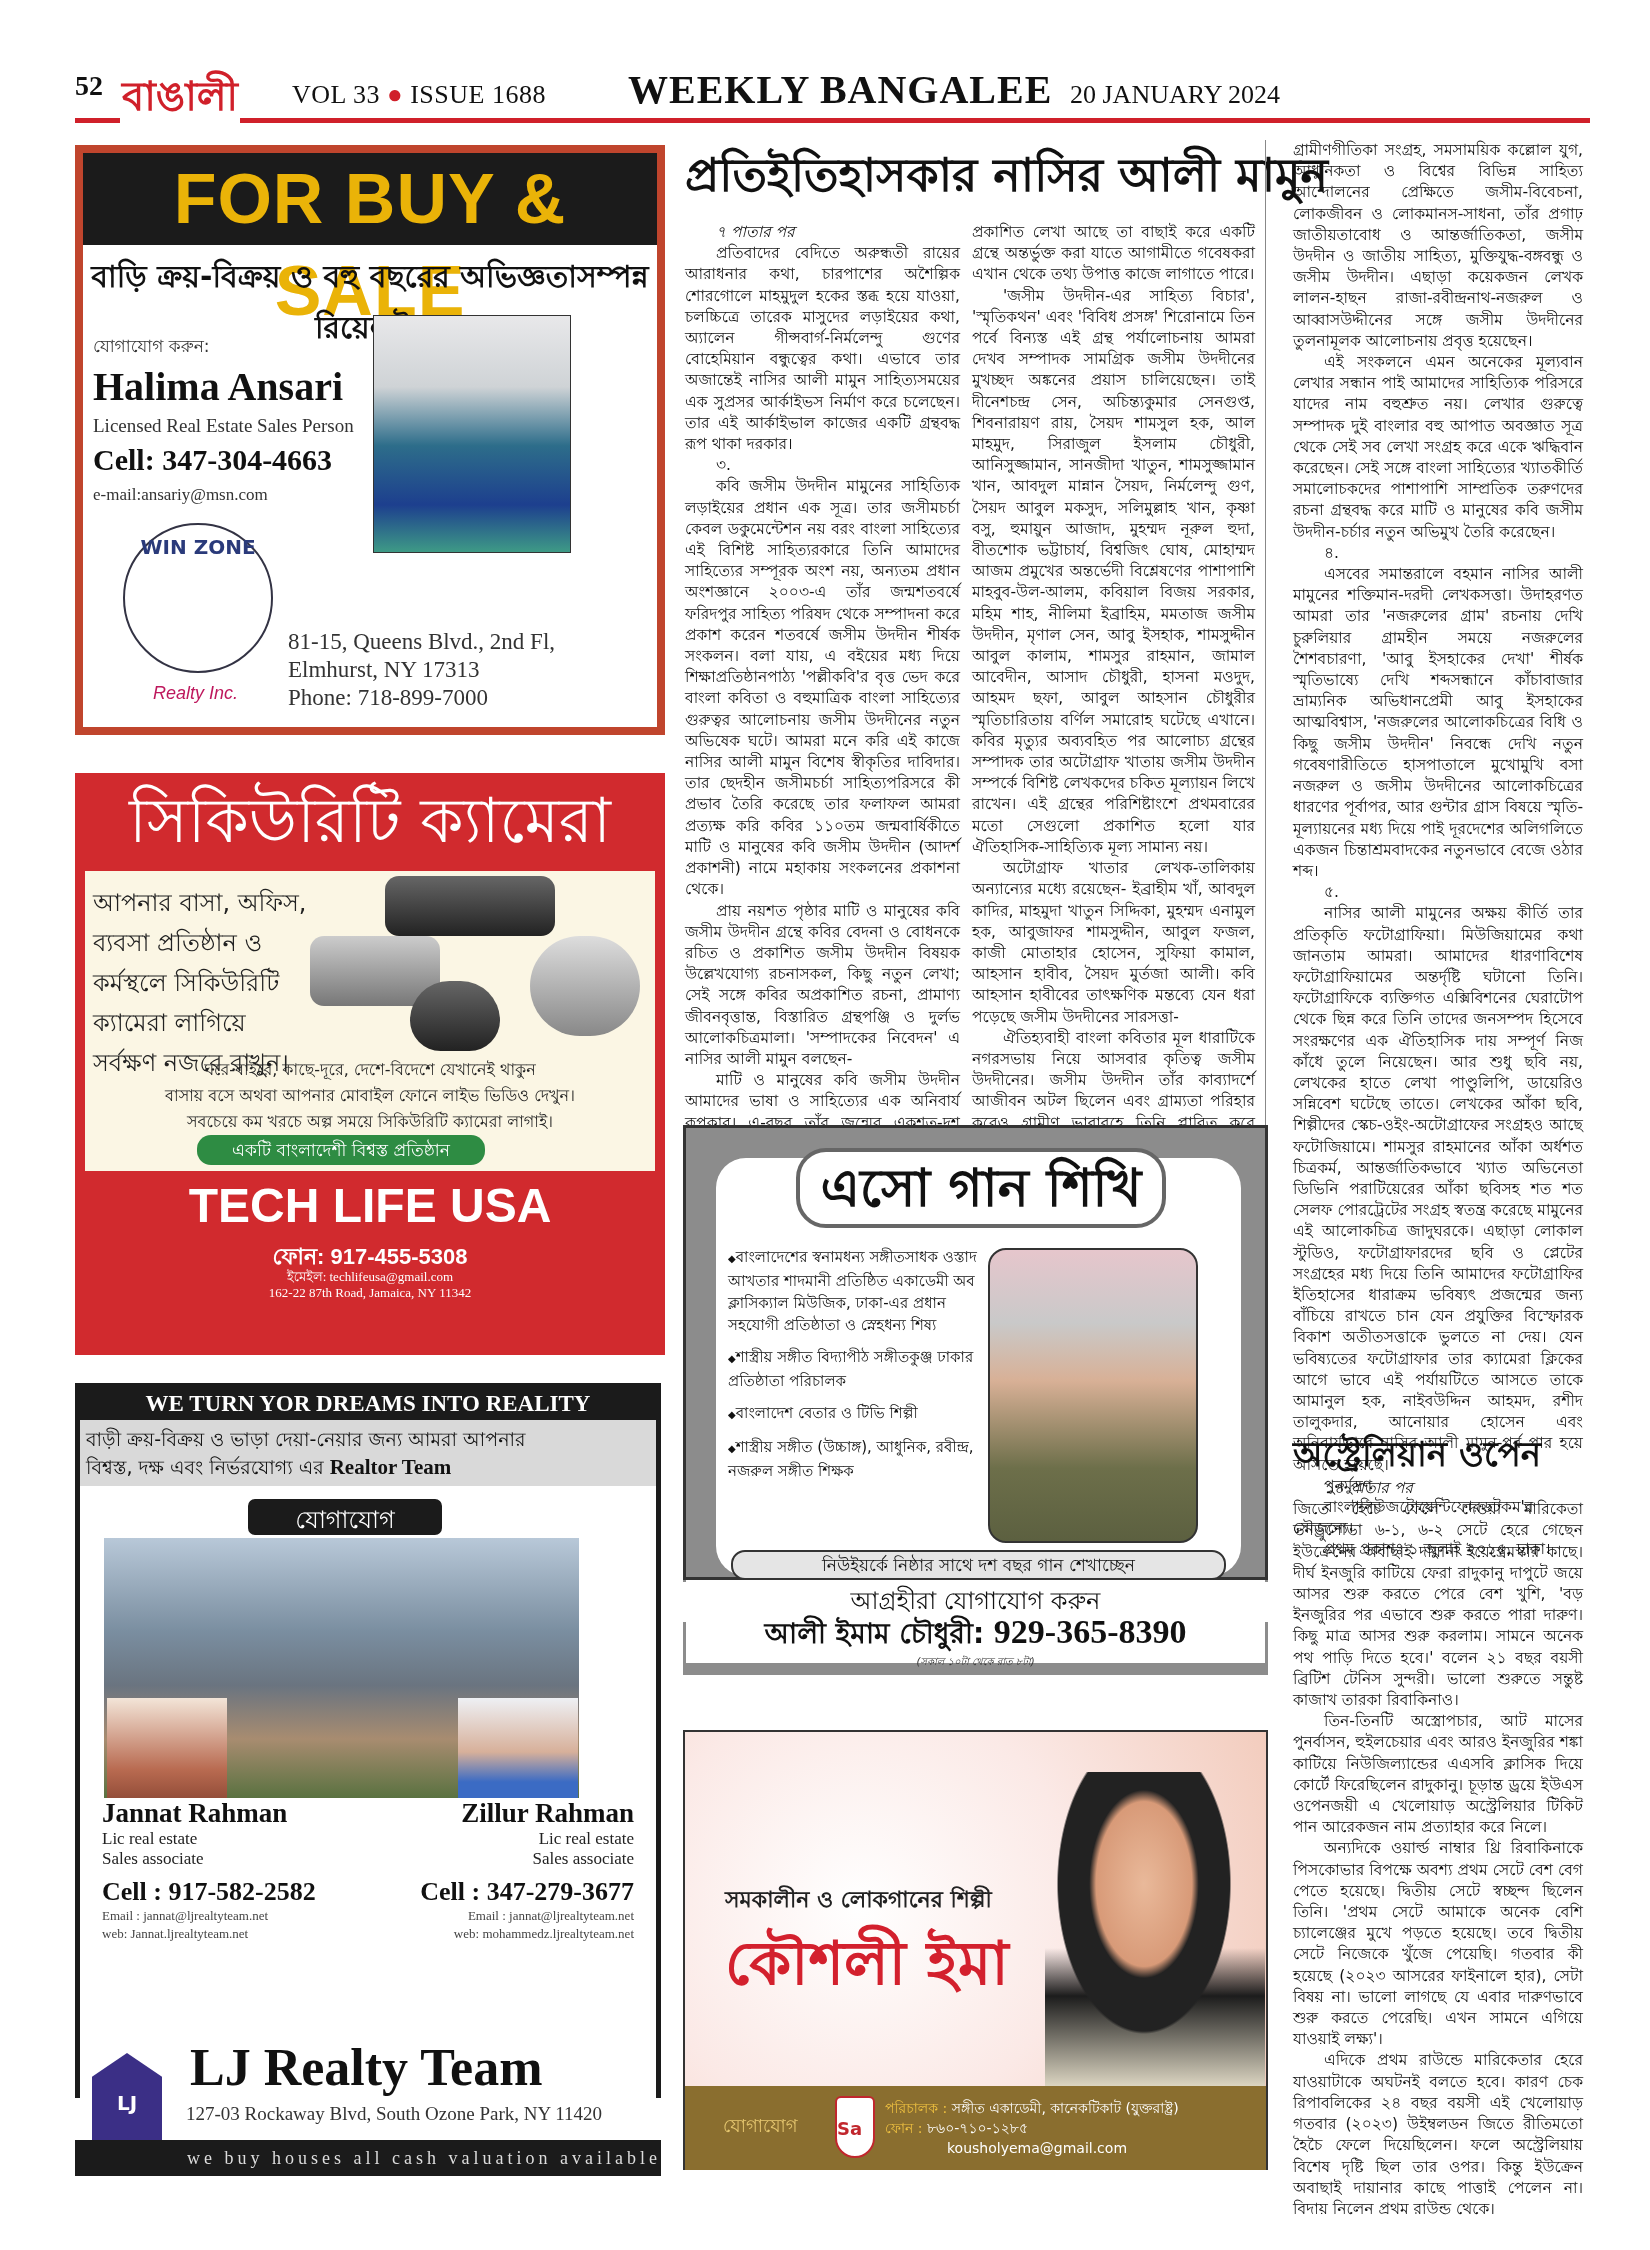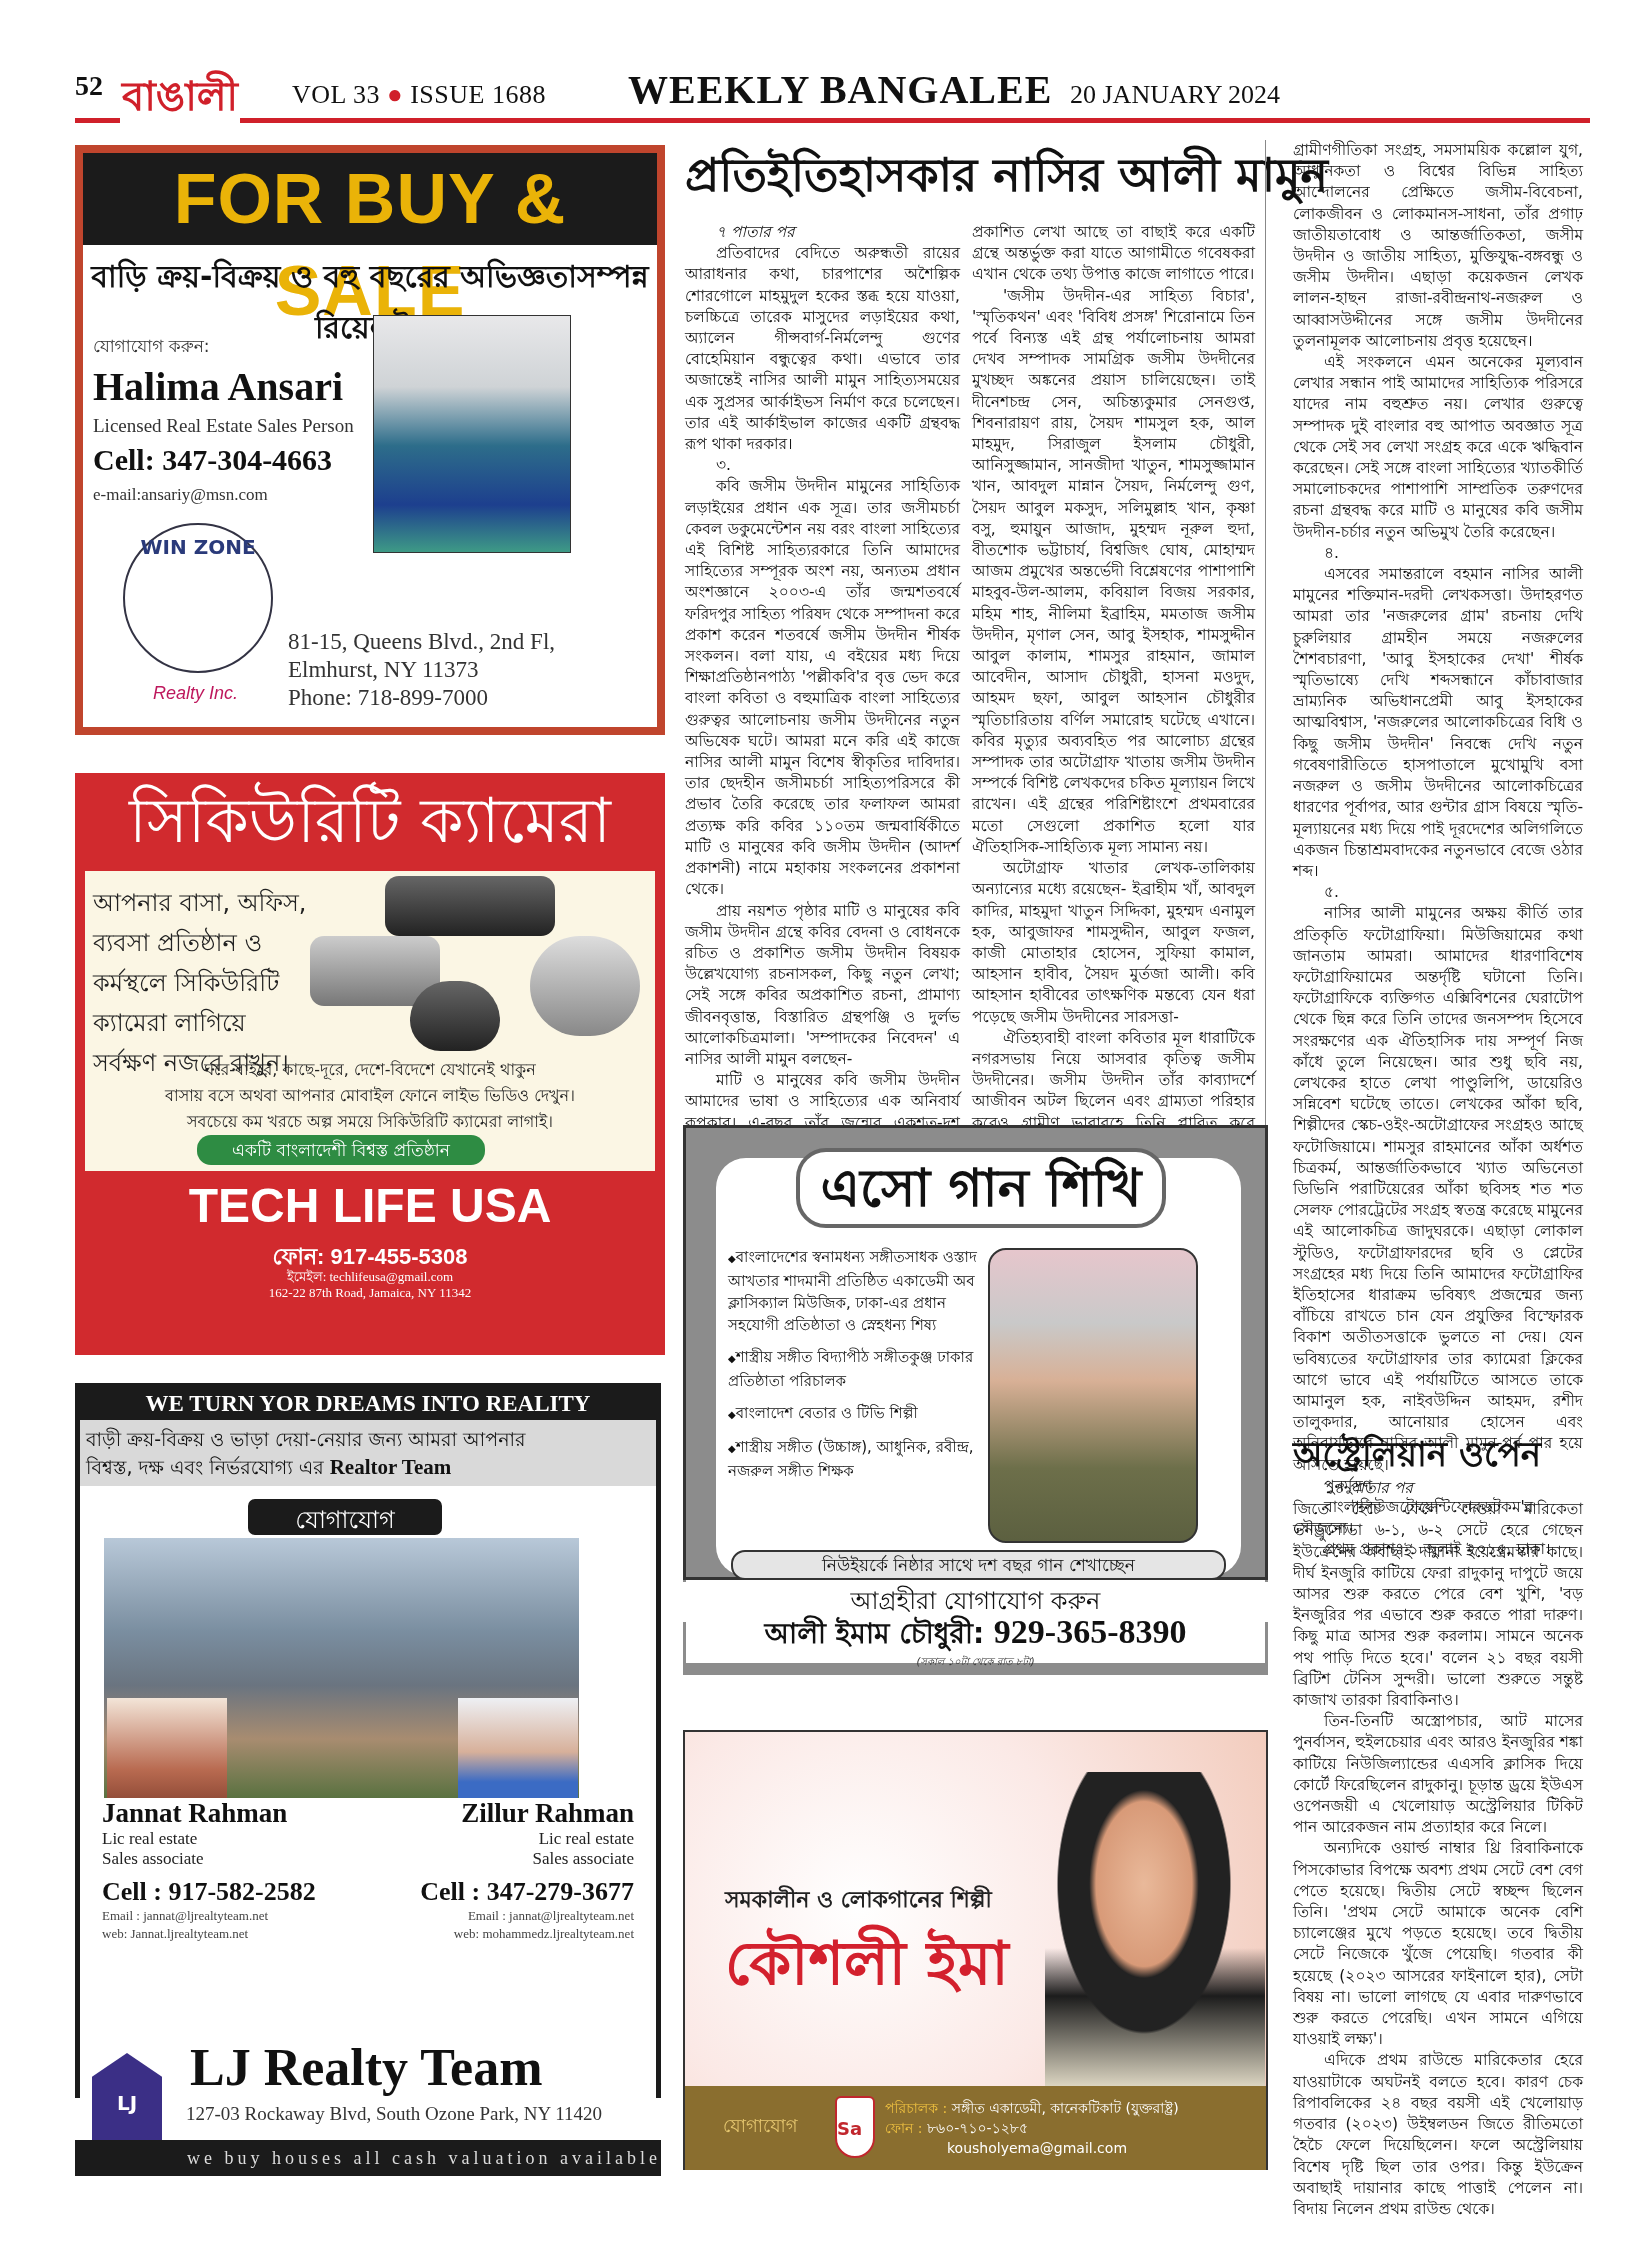--- a/index.html
+++ b/index.html
@@ -117,21 +117,21 @@
   <div class="abs ad1-contact">যোগাযোগ করুন:</div>
   <div class="abs ad1-name">Halima Ansari</div>
   <div class="abs ad1-role">Licensed Real Estate Sales Person</div>
   <div class="abs ad1-cell">Cell: 347-304-4663</div>
   <div class="abs ad1-email">e-mail:ansariy@msn.com</div>
   <div class="abs ad1-photo"></div>
   <div class="abs ad1-logo">WIN ZONE</div>
   <div class="abs ad1-logo-sub">Realty Inc.</div>
   <div class="abs ad1-addr">
     <div>81-15, Queens Blvd., 2nd Fl,</div>
-    <div>Elmhurst, NY 11373</div>
+    <div>Elmhurst, NY 17313</div>
     <div>Phone: 718-899-7000</div>
   </div>
 </div>
 
 <div class="abs ad2">
   <div class="ad2-title">সিকিউরিটি ক্যামেরা</div>
   <div class="ad2-body">
     <div class="ad2-bul">
       <div>আপনার বাসা, অফিস,</div>
       <div>ব্যবসা প্রতিষ্ঠান ও</div>

